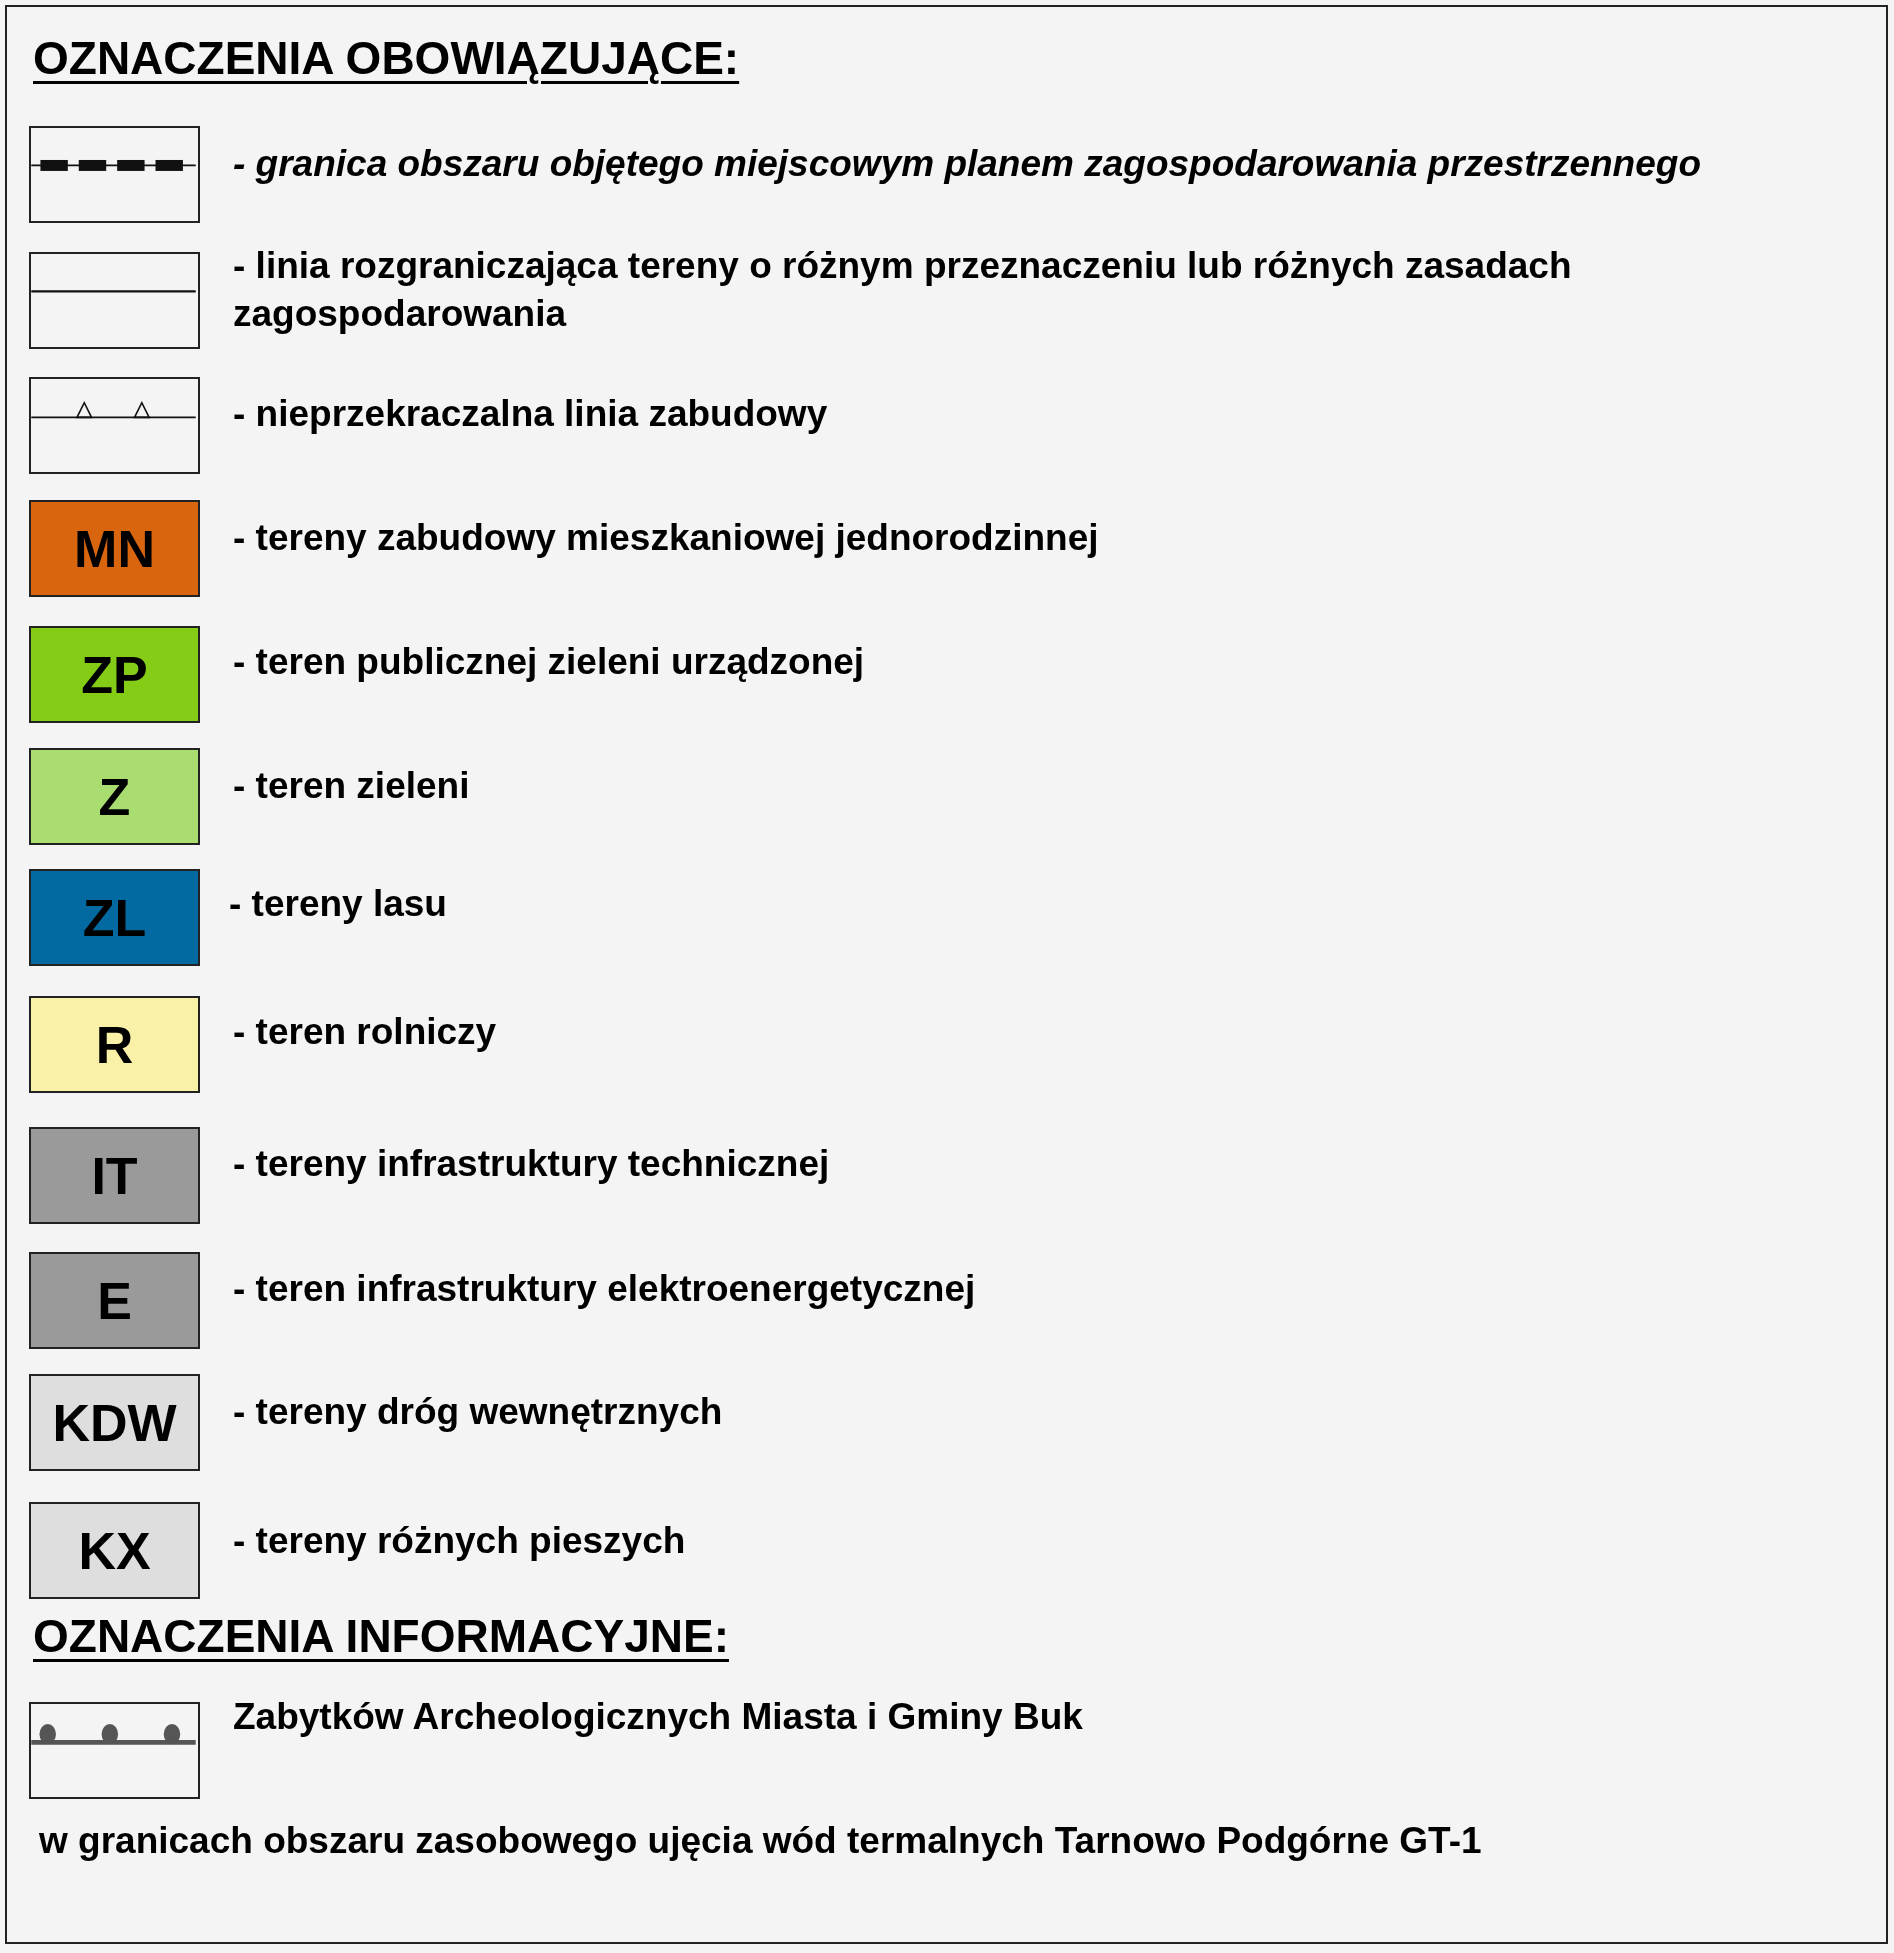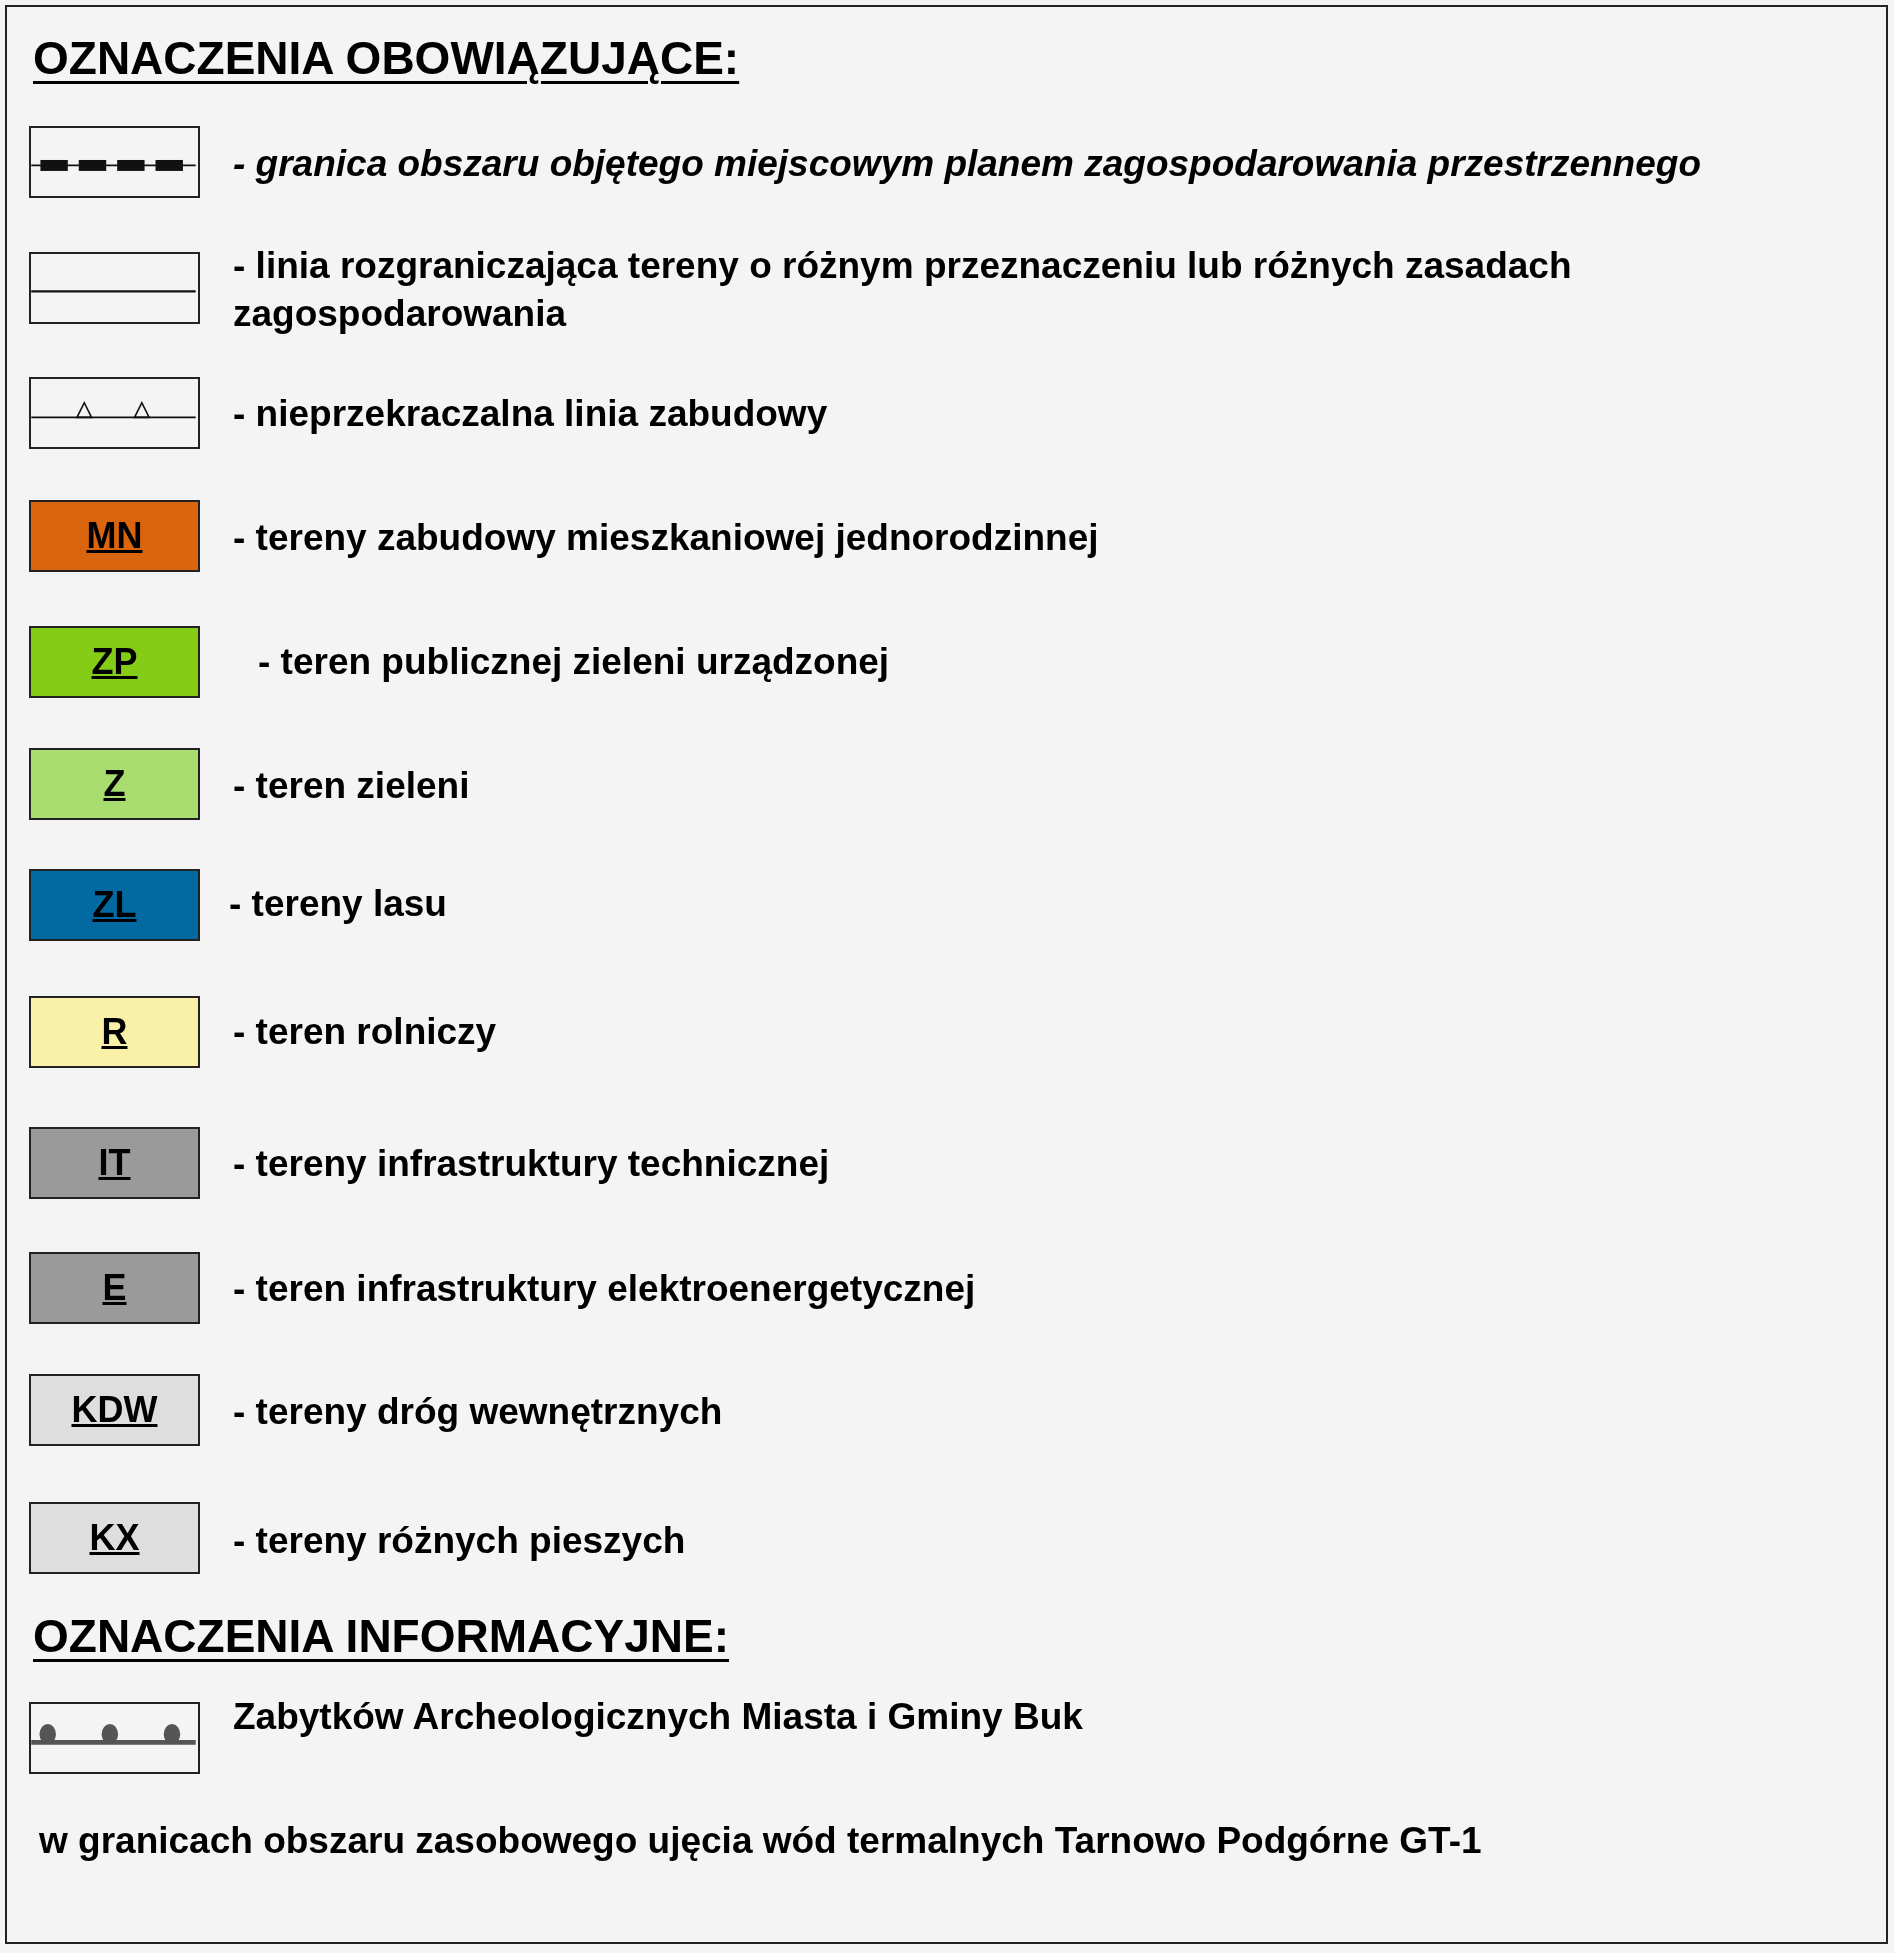--- a/index.html
+++ b/index.html
@@ -1,21 +1,21 @@
 <!DOCTYPE html>
 <html style="font-size:14.7px"><head>
 <meta charset="utf-8">
 <style>
   html, body { margin:0; padding:0; }
   body { width:1894px; height:1953px; background:#f4f4f4; position:relative; overflow:hidden;
          font-family:"Liberation Sans", sans-serif; color:#000; }
   .frame { position:absolute; left:4.6px; top:4.6px; width:1883px; height:1939px; border:2.8px solid #222; box-sizing:border-box; }
   .heading { position:absolute; left:33px; font-size:46px; font-weight:bold; text-decoration:underline; text-decoration-thickness:2.8px; text-underline-offset:7.3px; white-space:nowrap; }
-  .sw { position:absolute; left:29px; width:171px; height:72px; border:2.8px solid #222; box-sizing:border-box;
-        display:flex; align-items:center; justify-content:center; font-size:36px; font-weight:bold;text-decoration:underline; }
+  .sw { position:absolute; left:29px; width:171px; height:97px; border:2.8px solid #222; box-sizing:border-box;
+        display:flex; align-items:center; justify-content:center; font-size:52px; font-weight:bold; }
   .sw svg { position:absolute; left:0; top:0; }
   .desc { position:absolute; left:233px; font-size:37px; font-weight:bold; line-height:48px; white-space:nowrap; }
   .note { position:absolute; left:39px; top:1816px; font-size:37px; font-weight:bold; line-height:50px; white-space:nowrap; }
 </style>
 </head>
 <body>
 
 <div class="frame"></div>
 
 <div class="heading" style="top:31px;">OZNACZENIA OBOWIĄZUJĄCE:</div>
@@ -47,21 +47,21 @@
     <polygon points="50,42 58,26 66,42" fill="none" stroke="#111" stroke-width="1.8"></polygon>
     <polygon points="113,42 121,26 129,42" fill="none" stroke="#111" stroke-width="1.8"></polygon>
   </svg>
 </div>
 <div class="desc" style="top:390px;">- nieprzekraczalna linia zabudowy</div>
 
 <div class="sw" style="top:500px;background:#d9650e;">MN</div>
 <div class="desc" style="top:514px;">- tereny zabudowy mieszkaniowej jednorodzinnej</div>
 
 <div class="sw" style="top:626px;background:#84cc16;">ZP</div>
-<div class="desc" style="top:638px;margin-left:25px;">- teren publicznej zieleni urządzonej</div>
+<div class="desc" style="top:638px;">- teren publicznej zieleni urządzonej</div>
 
 <div class="sw" style="top:748px;background:#a9dd6f;">Z</div>
 <div class="desc" style="top:762px;">- teren zieleni</div>
 
 <div class="sw" style="top:869px;background:#0369a1;">ZL</div>
 <div class="desc" style="top:880px;left:229px;">- tereny lasu</div>
 
 <div class="sw" style="top:996px;background:#faf1a8;">R</div>
 <div class="desc" style="top:1008px;">- teren rolniczy</div>
 

